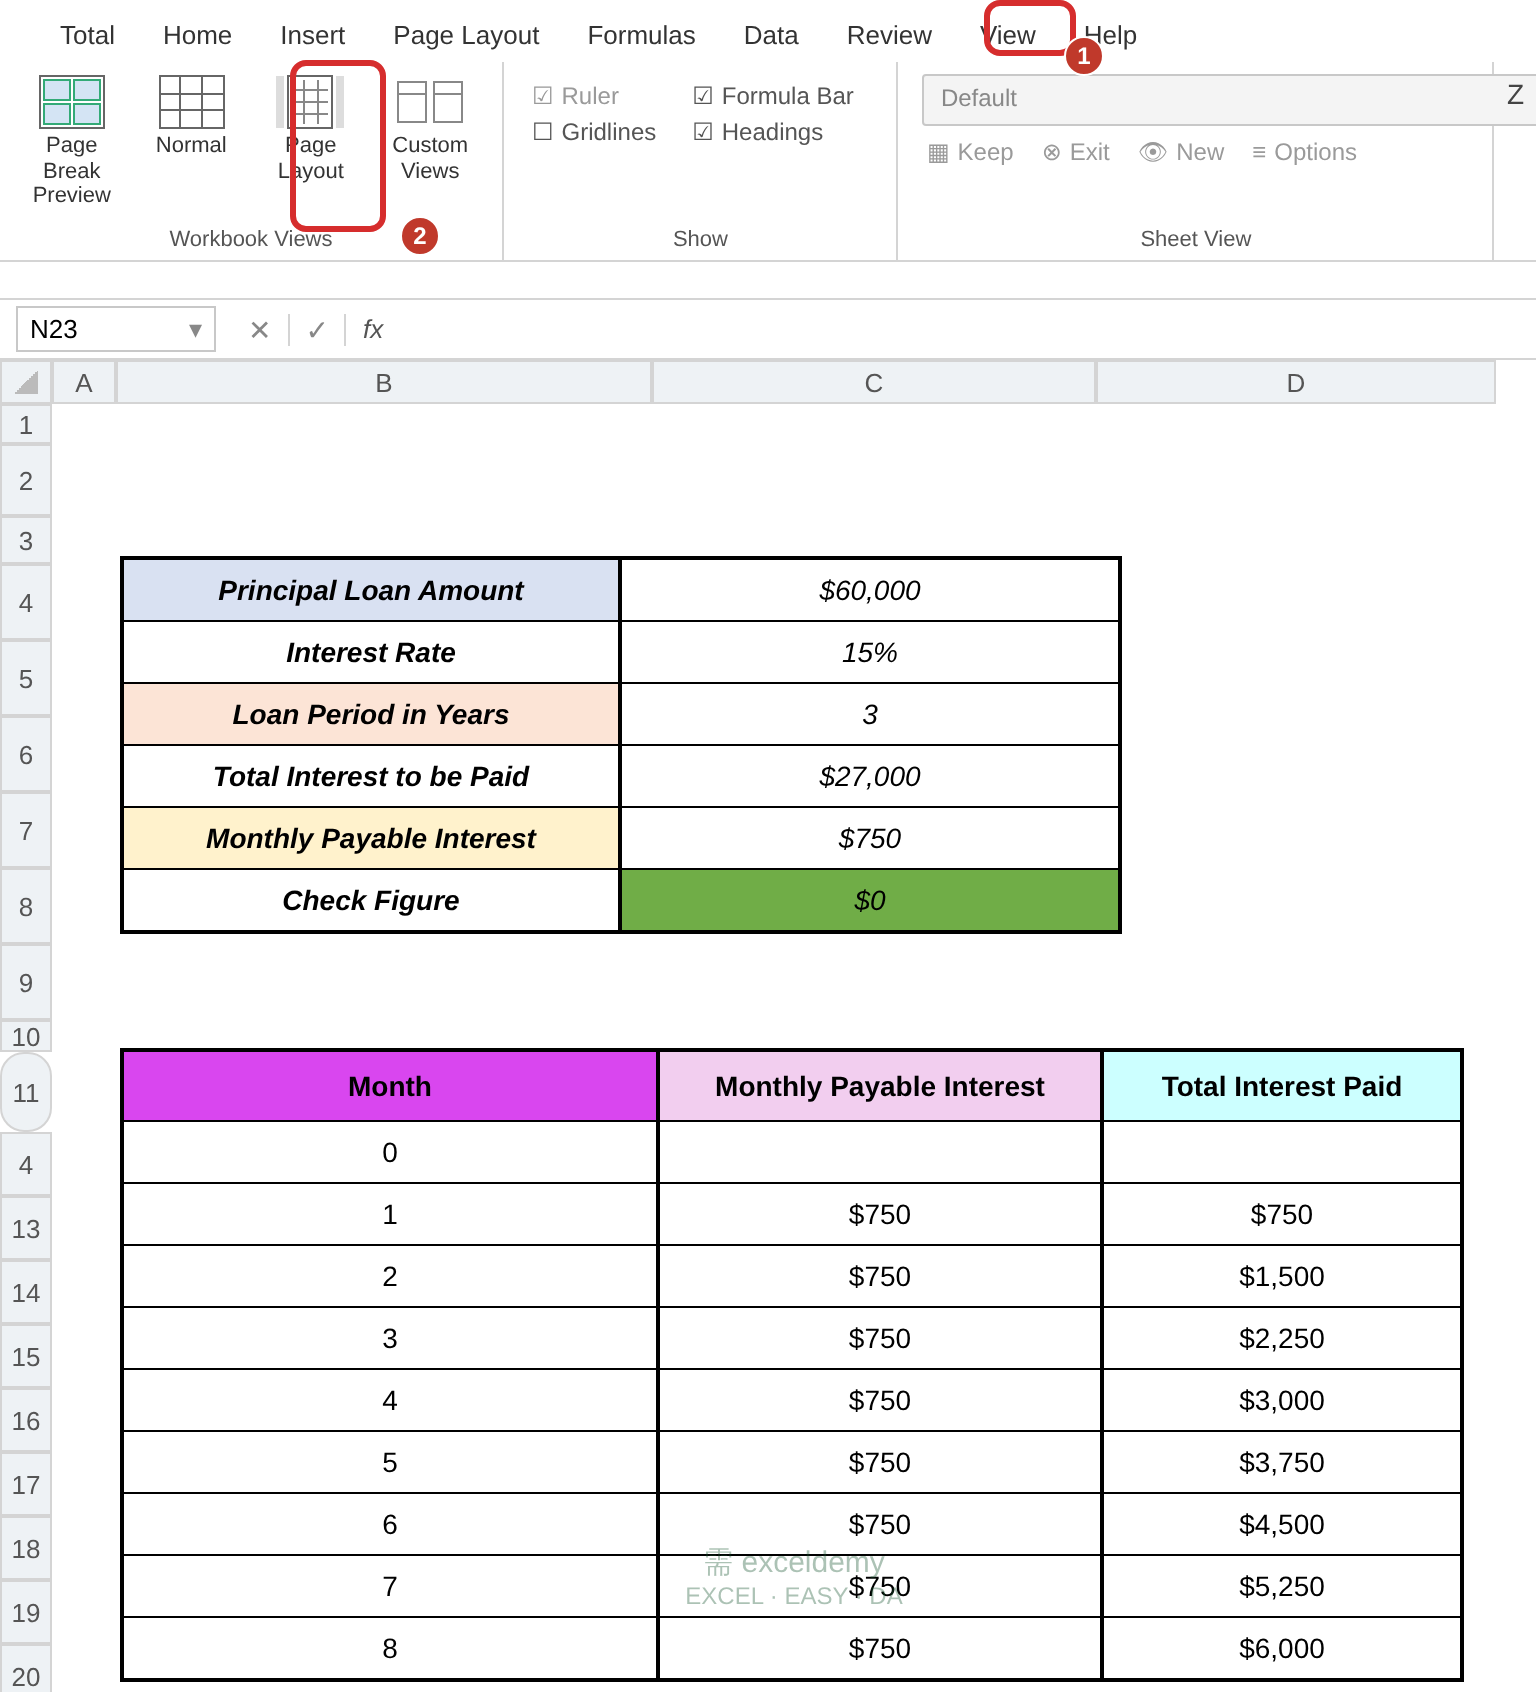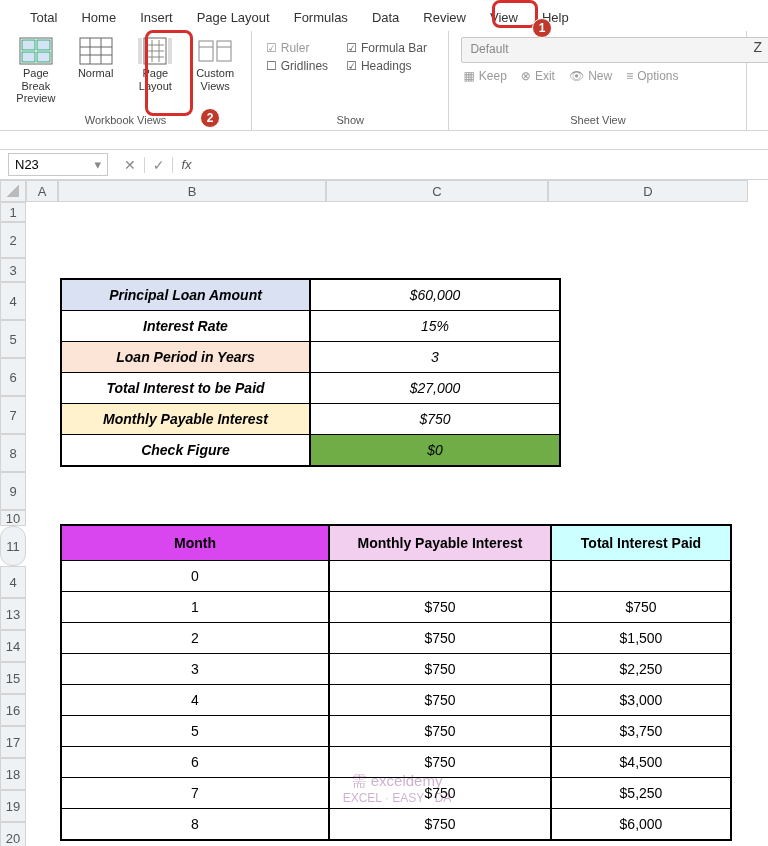--- a/index.html
+++ b/index.html
@@ -44,21 +44,21 @@
 .stbl .lbl { font-weight:bold; text-align:center; padding:7px 4px; width:249px; }
 .stbl .val { text-align:center; padding:7px 4px; width:250px; }
 .bg-blue { background:#d9e1f2; } .bg-pink { background:#fce4d6; } .bg-tan { background:#fff2cc; } .bg-green { background:#70ad47; color:#000; }
 
 .tbl2 { position:absolute; border-collapse:collapse; border:2px solid #000; }
 .tbl2 th, .tbl2 td { border:1px solid #000; border-left:2px solid #000; border-right:2px solid #000; font-size:14px; text-align:center; }
 .tbl2 th { font-weight:bold; padding:9px 4px; }
 .tbl2 td { padding:7px 4px; }
 .h-blue { background:#d946ef; } .h-pink { background:#f2ceef; } .h-mint { background:#ccffff; }
 
-.watermark { position:absolute; left:50%; top:760px; transform:translateX(-50%); opacity:0.35; text-align:center; font-size:12px; color:#701a75; }
+.watermark { position:absolute; left:50%; top:760px; transform:translateX(-50%); opacity:0.35; text-align:center; font-size:12px; color:#14532d; }
 </style>
 </head>
 <body>
 
 <div class="tabs">
     <div class="tab">Total</div>
     <div class="tab">Home</div>
     <div class="tab">Insert</div>
     <div class="tab">Page Layout</div>
     <div class="tab">Formulas</div>

